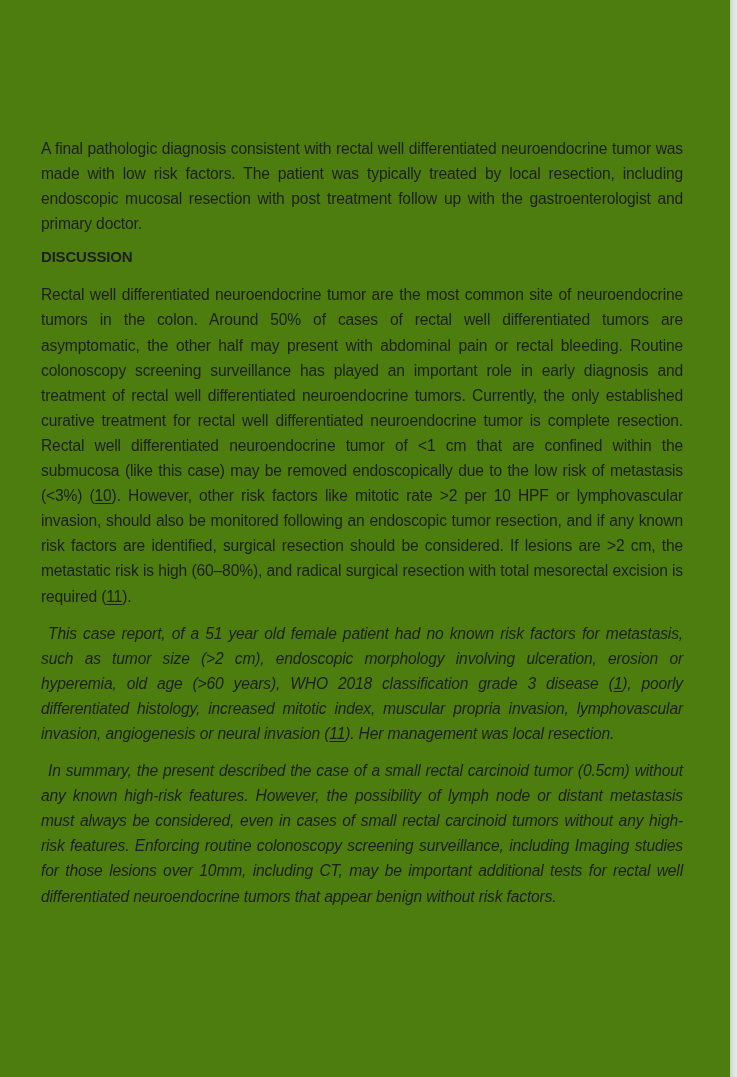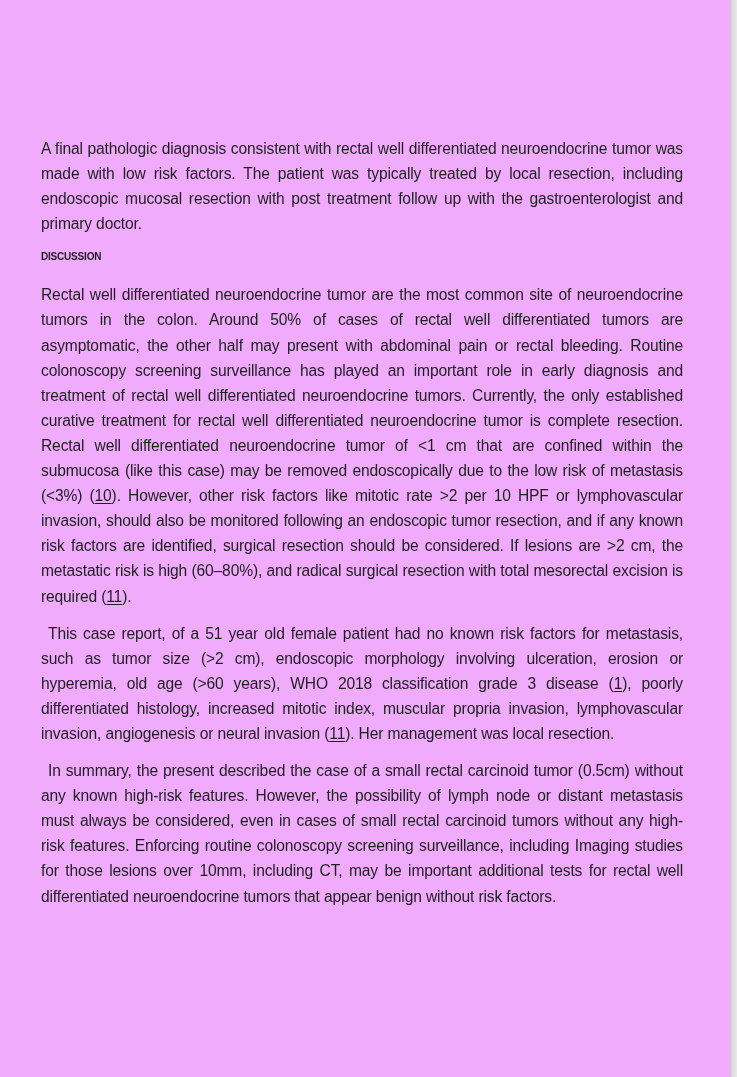--- a/index.html
+++ b/index.html
@@ -14,21 +14,21 @@
       overflow: hidden;
       font-family: "Liberation Sans", "DejaVu Sans", sans-serif;
       color: #1e1e1e;
     }
     .page {
       position: absolute;
       left: 0;
       top: 0;
       width: 730px;
       height: 1077px;
-      background: #f0abfc;
+      background: #4d7c0f;
     }
     .edge {
       position: absolute;
       top: 0;
       right: 0;
       width: 7px;
       height: 1077px;
       background: linear-gradient(to right, #c9c9c9 0px, #dcdcdc 2px, #e9e9e9 7px);
     }
     .content {
@@ -40,24 +40,25 @@
     p.para {
       margin: 0 0 12px 0;
       font-size: 15.6px;
       line-height: 25.1px;
       text-align: justify;
       letter-spacing: -0.15px;
       word-spacing: 0px;
     }
     p.para.indent {
       text-indent: 7px;
+      font-style: italic;
     }
     .heading {
       font-weight: bold;
-      font-size: 10px;
+      font-size: 15px;
       line-height: 25px;
       margin: 0 0 13px 0;
       letter-spacing: -0.2px;
     }
     .ref {
       text-decoration: underline;
       text-underline-offset: 2px;
     }
     #p1 { margin-bottom: 8px; }
     #p2 { }

